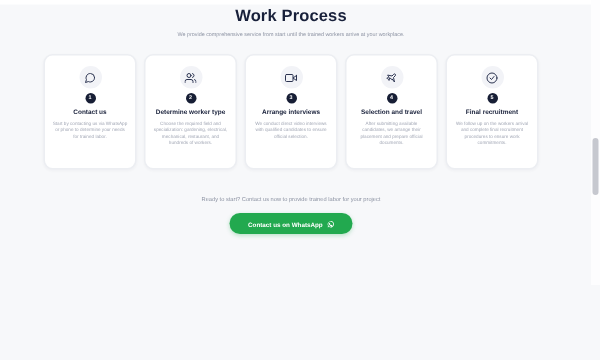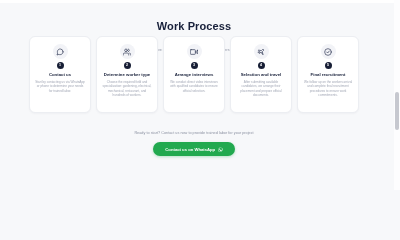--- a/index.html
+++ b/index.html
@@ -13,21 +13,21 @@
   .page{position:relative;width:400px;height:190px;background:#f7f8fa;overflow:hidden;}
 
   
   .topbar{position:absolute;top:0;left:0;width:400px;height:3px;background:#ffffff;}
 
   .section{position:absolute;top:0;left:0;width:388px;height:190px;}
 
   .header{padding-top:5px;text-align:center;}
   .title{
     font-size:11px;font-weight:bold;letter-spacing:.1px;
-    color:#18203a;margin:15px;line-height:13px;
+    color:#18203a;margin:0;line-height:13px;
   }
   .subtitle{
     margin:3px auto 0;max-width:214px;
     font-size:3.6px;line-height:5.6px;color:#8d93a3;
     font-weight:400;
   }
 
   
   .cards{
     position:absolute;top:36px;left:0;width:388px;

